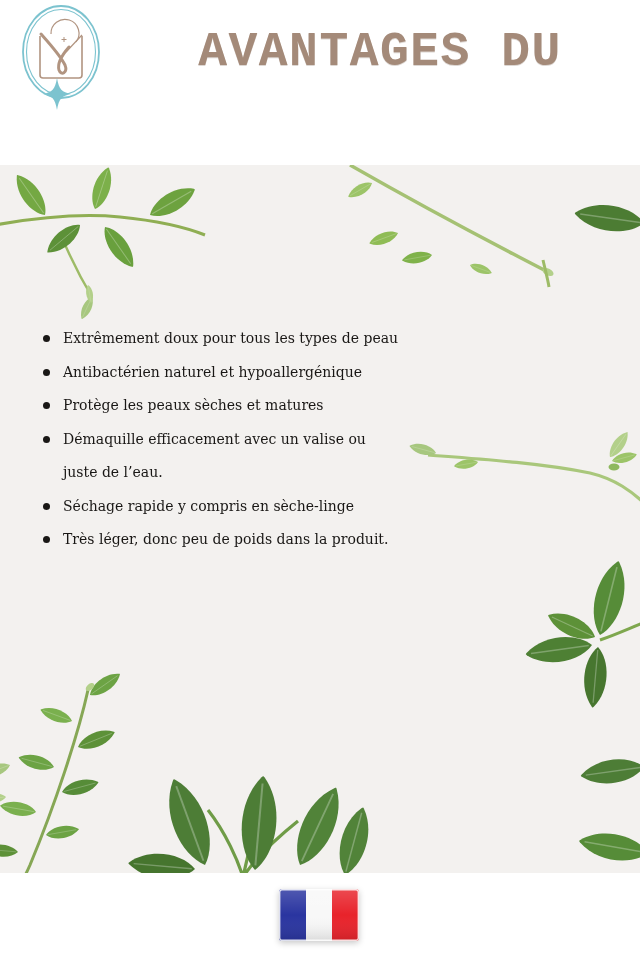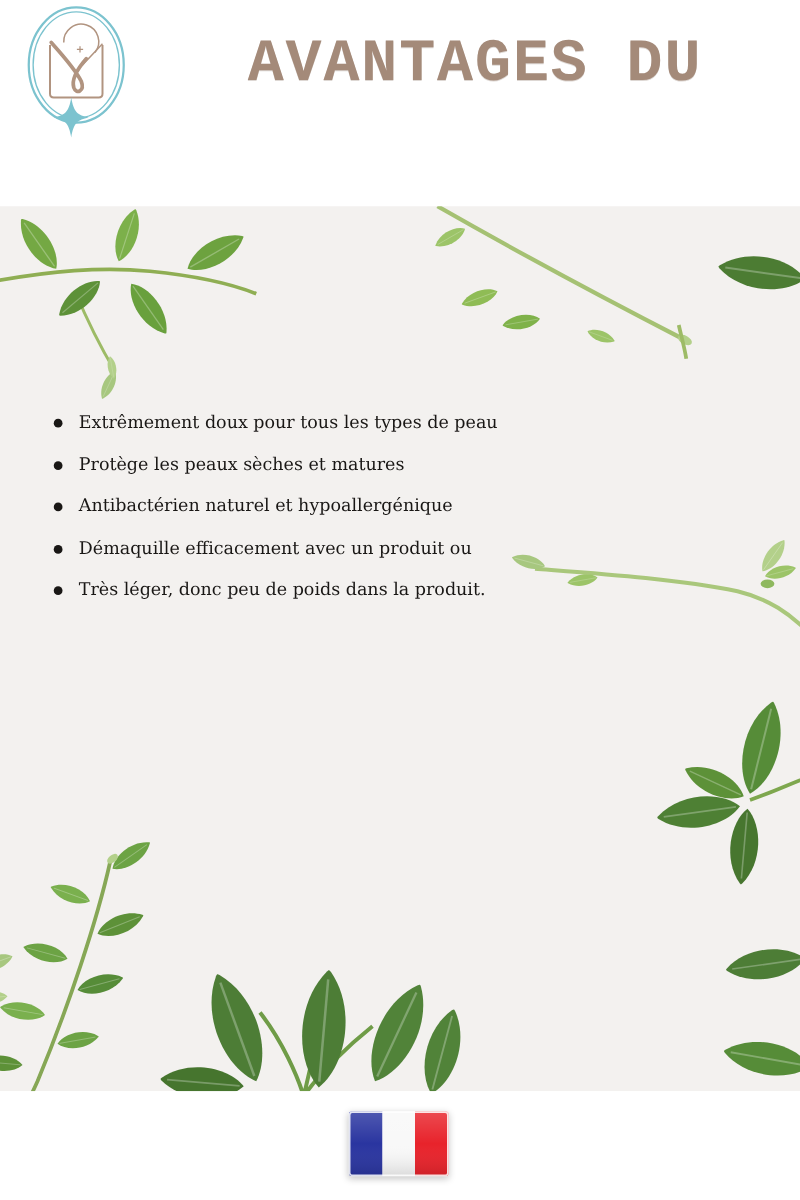--- a/index.html
+++ b/index.html
@@ -146,28 +146,32 @@
         <use href="#leaf" transform="translate(644,602) rotate(172) scale(1.05)" fill="#4d7d36"></use>
         <use href="#leaf" transform="translate(648,688) rotate(190) scale(1.15)" fill="#568c38"></use>
       </g>
     </svg>
 
     <ul class="benefits">
       <li>
           <span class="ln">Extrêmement doux pour tous les types de peau</span>
         </li>
       <li>
+          <span class="ln">Antibactérien naturel et hypoallergénique</span>
+        </li>
+      <li>
           <span class="ln">Protège les peaux sèches et matures</span>
         </li>
       <li>
-          <span class="ln">Antibactérien naturel et hypoallergénique</span>
+        <span class="ln">Démaquille efficacement avec un valise ou</span>
+        <span class="ln">juste de l’eau.</span>
+      </li>
+      <li>
+          <span class="ln">Séchage rapide y compris en sèche-linge</span>
         </li>
-      <li>
-        <span class="ln">Démaquille efficacement avec un produit ou</span>
-      </li>
       <li>
           <span class="ln">Très léger, donc peu de poids dans la produit.</span>
         </li>
     </ul>
   </section>
 
   <footer class="footer">
     <svg class="flag" viewBox="0 0 80 52" aria-hidden="true">
       <defs>
         <clipPath id="flagClip">

